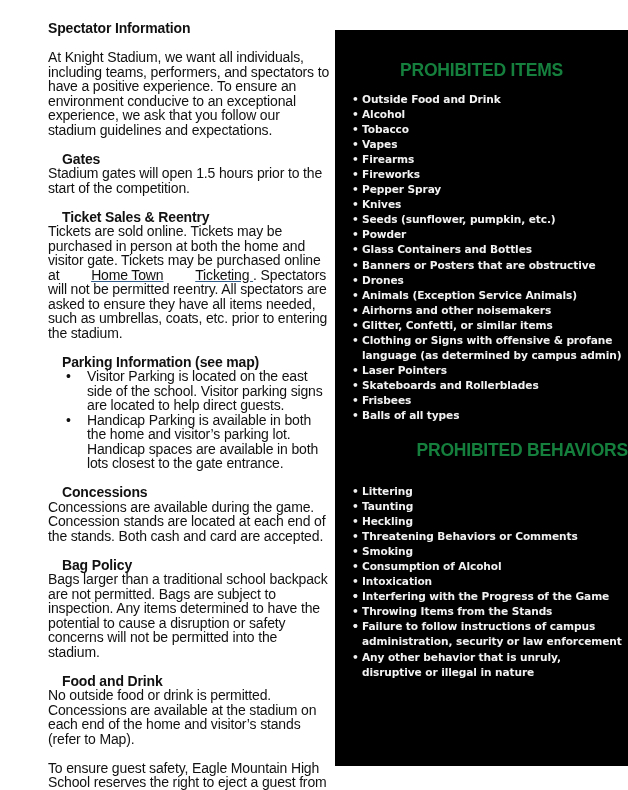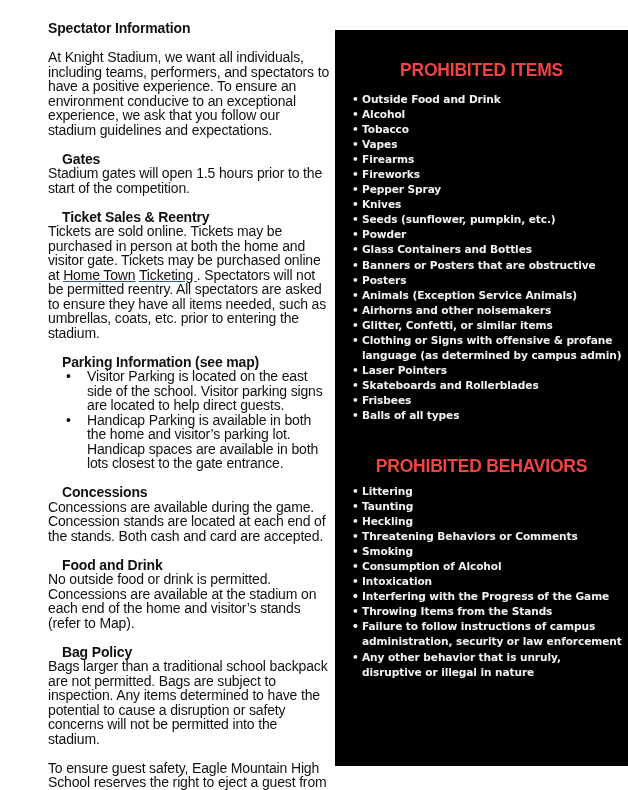--- a/index.html
+++ b/index.html
@@ -39,20 +39,21 @@
       display: block;
       margin-left: 14px;
     }
     .left p {
       margin: 0;
     }
     .left a {
       color: #111111;
       text-decoration: underline;
       text-decoration-color: #2e5a8a;
+      margin-left: 28px;
     }
     .left ul {
       margin: 0;
       padding: 0;
       list-style: none;
     }
     .left ul li {
       position: relative;
       padding-left: 39px;
     }
@@ -79,24 +80,24 @@
     .panel h2 {
       position: absolute;
       left: 0;
       width: 293px;
       margin: 0;
       text-align: center;
       font-family: "Liberation Sans", sans-serif;
       font-weight: bold;
       font-size: 17.5px;
       letter-spacing: -0.2px;
-      color: #ef4444;
+      color: #15803d;
     }
     .panel h2.items-title { top: 30px; }
-    .panel h2.behaviors-title { top: 426px; }
+    .panel h2.behaviors-title { top: 410px; text-align: right; }
 
     .panel ul {
       position: absolute;
       left: 17px;
       width: 272px;
       margin: 0;
       padding: 0;
       list-style: none;
       font-size: 10.6px;
       line-height: 15.05px;
@@ -148,27 +149,27 @@
       </li>
     </ul>
   </div>
 
   <div class="section">
     <span class="heading">Concessions</span>
     <p>Concessions are available during the game. Concession stands are located at each end of the stands. Both cash and card are accepted.</p>
   </div>
 
   <div class="section">
+    <span class="heading">Bag Policy</span>
+    <p>Bags larger than a traditional school backpack are not permitted. Bags are subject to inspection. Any items determined to have the potential to cause a disruption or safety concerns will not be permitted into the stadium.</p>
+  </div>
+
+  <div class="section">
     <span class="heading">Food and Drink</span>
     <p>No outside food or drink is permitted. Concessions are available at the stadium on each end of the home and visitor’s stands (refer to Map).</p>
-  </div>
-
-  <div class="section">
-    <span class="heading">Bag Policy</span>
-    <p>Bags larger than a traditional school backpack are not permitted. Bags are subject to inspection. Any items determined to have the potential to cause a disruption or safety concerns will not be permitted into the stadium.</p>
   </div>
 
   <div class="section">
     <p>To ensure guest safety, Eagle Mountain High School reserves the right to eject a guest from the premises if it has been determined they participated in any of the behaviors listed or any other behaviors that have been deemed to be disruptive or questions the safety of guests.</p>
   </div>
 </div>
 
 <div class="panel">
   <h2 class="items-title">PROHIBITED ITEMS</h2>
   <ul class="items-list">
@@ -177,21 +178,21 @@
       <li><span class="bullet">•</span><span>Tobacco</span></li>
       <li><span class="bullet">•</span><span>Vapes</span></li>
       <li><span class="bullet">•</span><span>Firearms</span></li>
       <li><span class="bullet">•</span><span>Fireworks</span></li>
       <li><span class="bullet">•</span><span>Pepper Spray</span></li>
       <li><span class="bullet">•</span><span>Knives</span></li>
       <li><span class="bullet">•</span><span>Seeds (sunflower, pumpkin, etc.)</span></li>
       <li><span class="bullet">•</span><span>Powder</span></li>
       <li><span class="bullet">•</span><span>Glass Containers and Bottles</span></li>
       <li><span class="bullet">•</span><span>Banners or Posters that are obstructive</span></li>
-      <li><span class="bullet">•</span><span>Posters</span></li>
+      <li><span class="bullet">•</span><span>Drones</span></li>
       <li><span class="bullet">•</span><span>Animals (Exception Service Animals)</span></li>
       <li><span class="bullet">•</span><span>Airhorns and other noisemakers</span></li>
       <li><span class="bullet">•</span><span>Glitter, Confetti, or similar items</span></li>
       <li><span class="bullet">•</span><span>Clothing or Signs with offensive &amp; profane language  (as determined by campus admin)</span></li>
       <li><span class="bullet">•</span><span>Laser Pointers</span></li>
       <li><span class="bullet">•</span><span>Skateboards and Rollerblades</span></li>
       <li><span class="bullet">•</span><span>Frisbees</span></li>
       <li><span class="bullet">•</span><span>Balls of all types</span></li>
     </ul>
 

